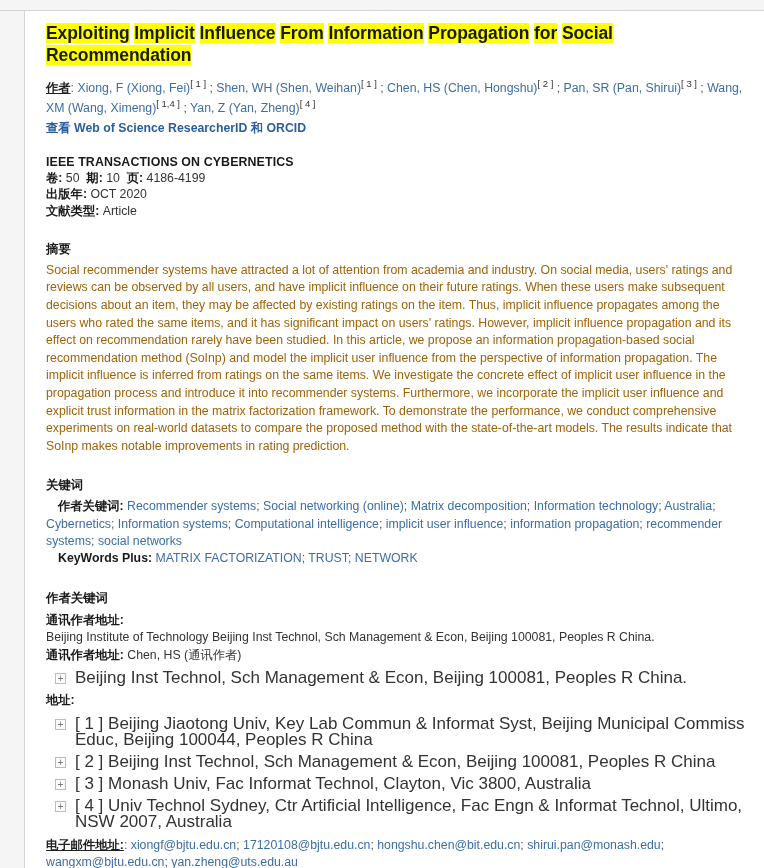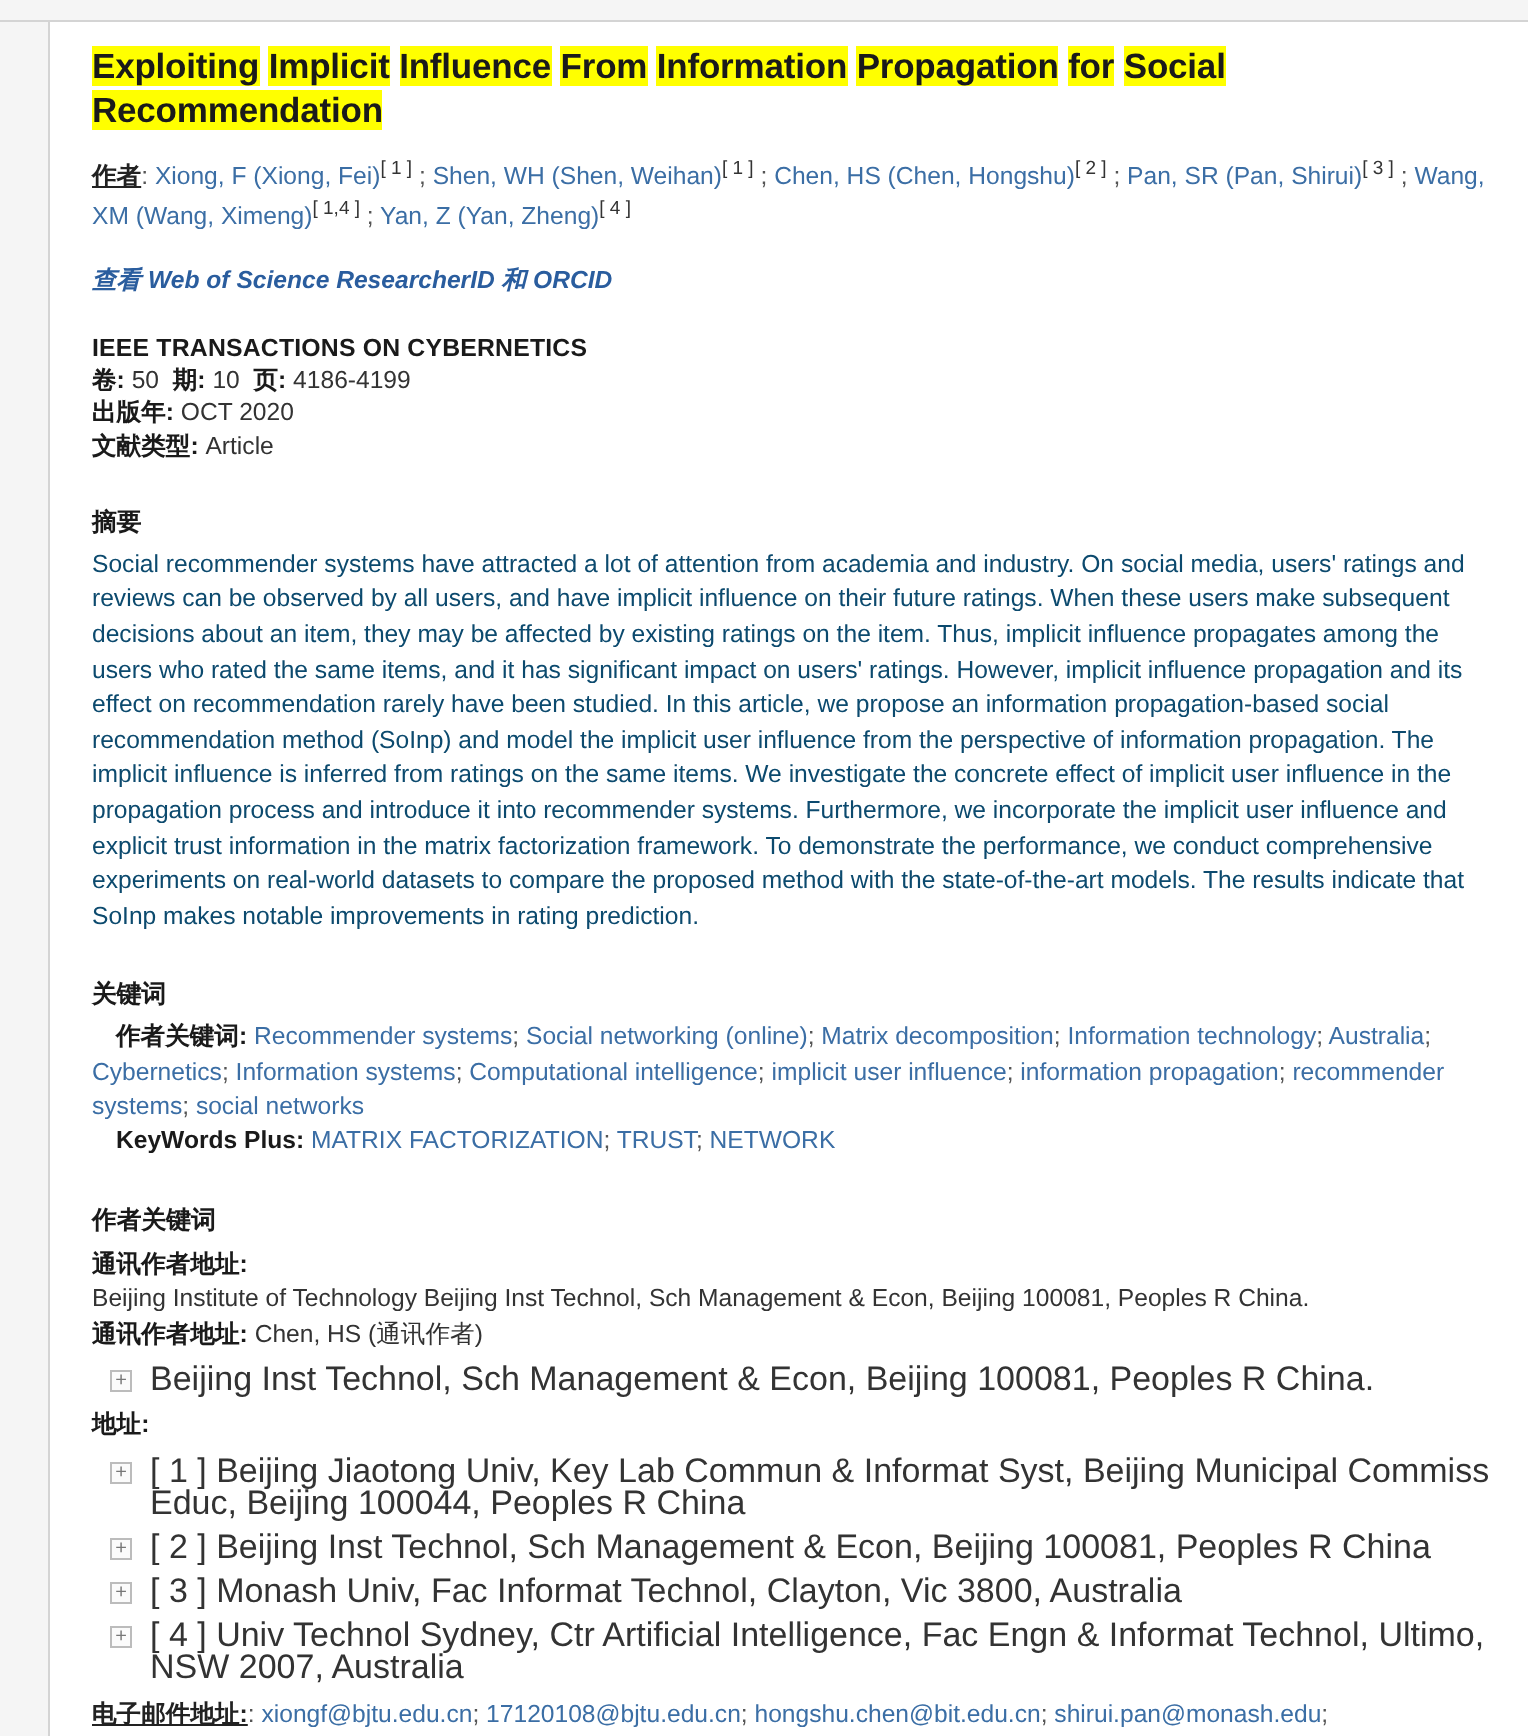--- a/index.html
+++ b/index.html
@@ -77,24 +77,23 @@
     margin-bottom: 0;
   }
   .authors sup {
     font-size: 9.5px;
     vertical-align: super;
     line-height: 0;
   }
   .sep { color: #555; }
 
   .researcher-line {
-    margin-top: 14px;
+    margin-top: 2px;
     font-size: 12.3px;
     line-height: 17px;
-    font-style: italic;
   }
 
   
   .source-block {
     margin-top: 17px;
     font-size: 12.3px;
     line-height: 16.2px;
   }
   .journal-name {
     font-weight: bold;
@@ -110,21 +109,21 @@
     font-weight: bold;
     font-size: 12.4px;
     color: #1a1a1a;
     margin-top: 22px;
     margin-bottom: 4px;
   }
 
   .abstract-text {
     font-size: 12.3px;
     line-height: 17.6px;
-    color: #0c4a6e;
+    color: #a16207;
     text-align: left;
   }
 
   
   .kw-block { font-size: 12.3px; line-height: 17.3px; }
   .kw-block .kwlabel { font-weight: bold; color: #1a1a1a; margin-left: 12px; }
 
   
   .ai-block { font-size: 12.3px; line-height: 17.5px; }
   .ai-sub { font-weight: bold; color: #1a1a1a; margin-top: 5px; }

